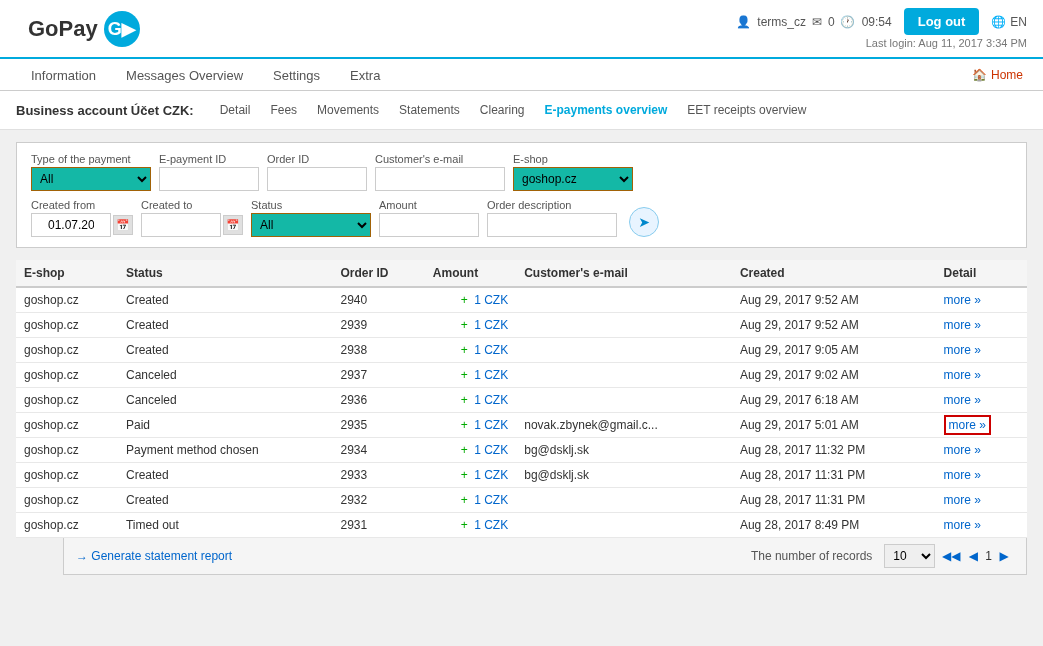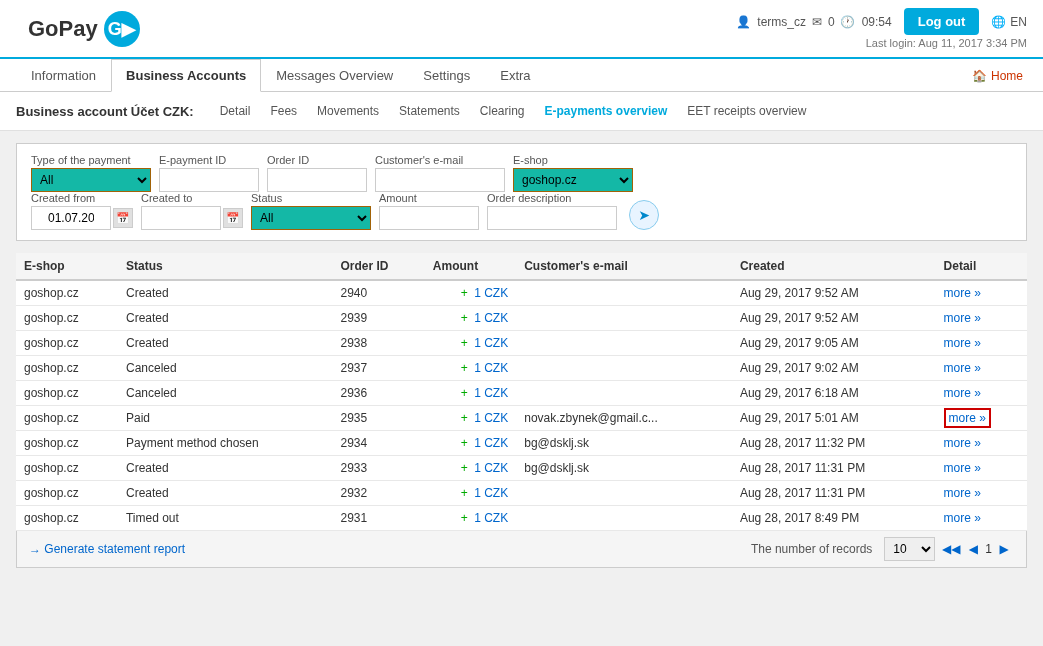--- a/index.html
+++ b/index.html
@@ -29,21 +29,21 @@
     .sub-nav { background: #fff; padding: 8px 16px; display: flex; align-items: center; gap: 0; border-bottom: 1px solid #e0e0e0; }
     .sub-nav-title { font-weight: bold; font-size: 13px; margin-right: 16px; }
     .sub-nav-link { padding: 4px 10px; font-size: 12px; color: #555; cursor: pointer; text-decoration: none; }
     .sub-nav-link.active { color: #00aadd; font-weight: bold; }
 
     
     .main { padding: 12px 16px; }
 
     
     .filter-panel { background: #fff; border: 1px solid #ccc; padding: 10px 14px; margin-bottom: 12px; }
-    .filter-row { display: flex; align-items: flex-end; gap: 8px; flex-wrap: wrap; }
+    .filter-row { display: flex; align-items: flex-end; gap: 8px; margin-bottom: 8px; flex-wrap: wrap; }
     .filter-row:last-child { margin-bottom: 0; }
     .filter-group { display: flex; flex-direction: column; gap: 2px; }
     .filter-label { font-size: 11px; color: #555; white-space: nowrap; }
     .filter-input { padding: 4px 16px; border: 1px solid #ccc; font-size: 12px; height: 24px; }
     .filter-select { padding: 2px 4px; border: 1px solid #a16207; font-size: 12px; height: 24px; background: #14b8a6; }
     .filter-date-wrap { display: flex; align-items: center; gap: 2px; }
     .filter-date-wrap input { width: 90px; }
     .cal-icon { width: 20px; height: 20px; background: #e0e0e0; border: 1px solid #ccc; cursor: pointer; display: flex; align-items: center; justify-content: center; font-size: 11px; }
     .search-btn { width: 30px; height: 30px; background: #e8f4ff; border: 1px solid #88ccee; border-radius: 50%; display: flex; align-items: center; justify-content: center; cursor: pointer; color: #0088cc; font-size: 14px; margin-left: 4px; }
 
@@ -52,21 +52,21 @@
     .data-table th { background: #f5f5f5; border-bottom: 2px solid #ccc; padding: 6px 8px; text-align: left; font-size: 12px; font-weight: bold; color: #333; white-space: nowrap; }
     .data-table td { padding: 5px 8px; border-bottom: 1px solid #e8e8e8; font-size: 12px; vertical-align: middle; }
     .amount-cell { text-align: right; white-space: nowrap; }
     .amount-plus { color: #00aa00; margin-right: 3px; }
     .amount-val { color: #0066cc; }
     .more-link { color: #0066cc; text-decoration: none; font-size: 12px; white-space: nowrap; cursor: pointer; }
     .more-link.highlighted { border: 2px solid #cc0000; padding: 1px 3px; color: #0066cc; }
     .created-cell { white-space: nowrap; font-size: 11px; color: #333; }
 
     
-    .table-footer { background: #f5f5f5; border: 1px solid #ccc; border-top: none; padding: 6px 12px; display: flex; align-items: center; justify-content: space-between; }
+    .table-footer { background: #f5f5f5; border: 1px solid #ccc; border-top: none; padding: 6px 12px; display: flex; align-items: center; justify-content: space-between; margin-left: 47px; }
     .generate-link { color: #0066cc; text-decoration: none; font-size: 12px; cursor: pointer; }
     .generate-link::before { content: '→ '; }
     .pagination { display: flex; align-items: center; gap: 6px; }
     .records-label { font-size: 12px; color: #555; margin-right: 6px; }
     .records-select { padding: 2px 4px; border: 1px solid #ccc; font-size: 12px; height: 24px; }
     .page-nav { display: flex; align-items: center; gap: 2px; }
     .page-btn { width: 20px; height: 20px; display: flex; align-items: center; justify-content: center; cursor: pointer; font-size: 12px; color: #0066cc; border: none; background: none; }
     .page-current { color: #333; font-size: 12px; }
   </style>
 </head>
@@ -93,21 +93,20 @@
         <span>EN</span>
       </div>
     </div>
     <div class="last-login">Last login: Aug 11, 2017 3:34 PM</div>
   </div>
 </div>
 
 <div class="nav-tabs">
   <div class="nav-tabs-left">
     <div class="nav-tab">Information</div>
-    <div class="nav-tab active">Business Accounts</div>
     <div class="nav-tab">Messages Overview</div>
     <div class="nav-tab">Settings</div>
     <div class="nav-tab">Extra</div>
   </div>
   <div class="home-link">
     <span>🏠</span>
     <span>Home</span>
   </div>
 </div>
 

